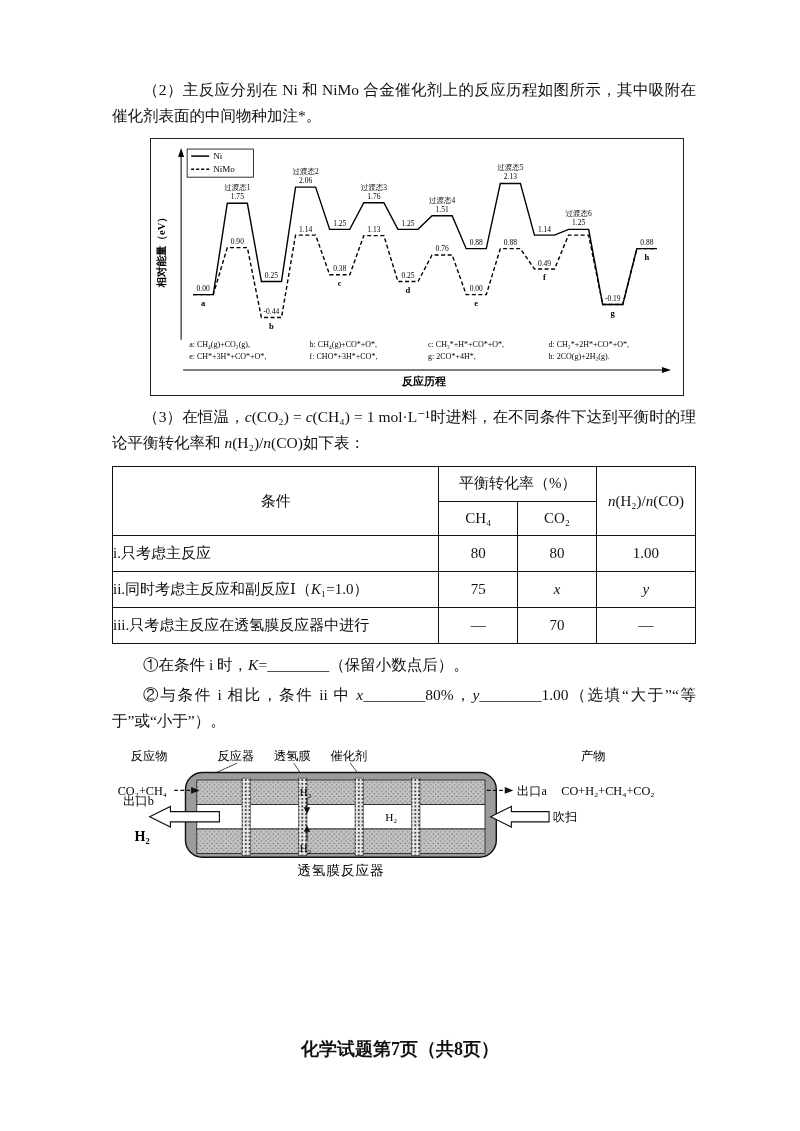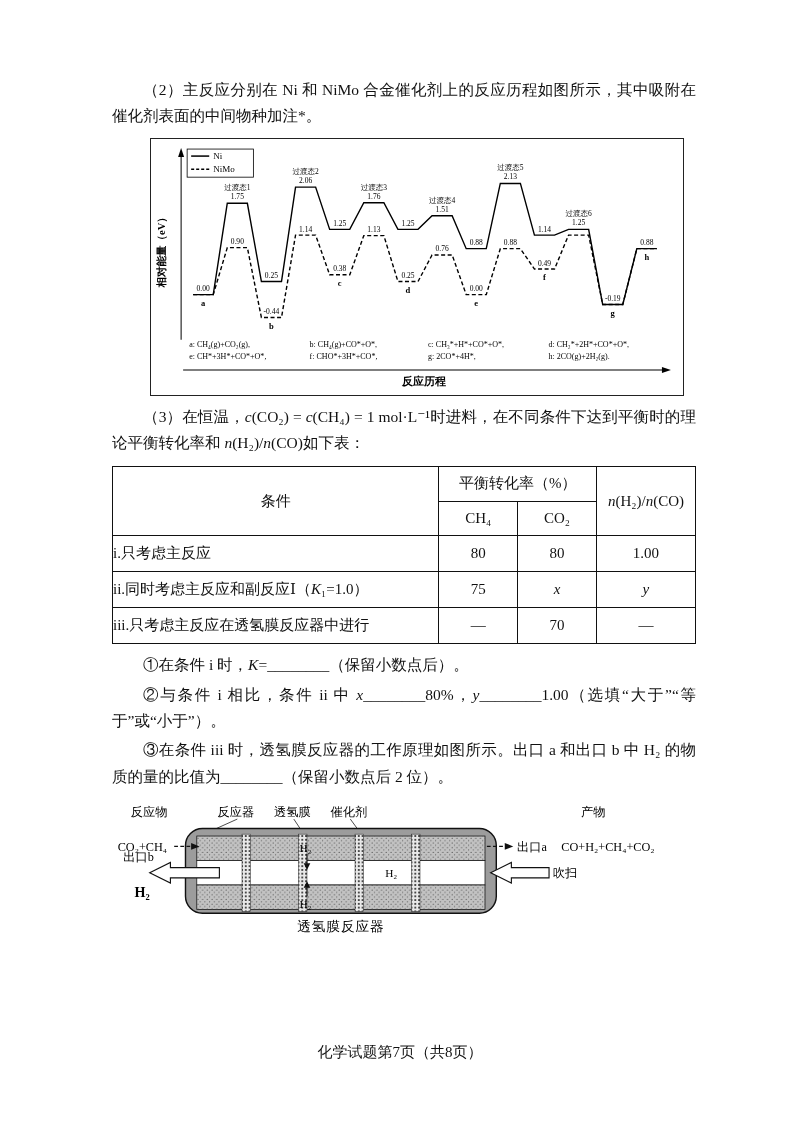--- a/index.html
+++ b/index.html
@@ -21,21 +21,21 @@
   table.data th.w-cond { width:56%; }
   table.data th.w-gas { width:13.5%; }
   .reactor-wrap { margin-top:14px; width:584px; }
   .reactor-wrap svg { display:block; width:100%; height:auto; }
   .rl { font-size:13px; }
   .rt { font-size:13px; }
   .rt2 { font-size:12px; }
   .rb { font-size:15px; font-weight:bold; }
   .rcap { font-size:14.5px; letter-spacing:1px; }
   .ln { stroke:#111; stroke-width:0.8; }
-  .footer { position:absolute; left:0; right:0; bottom:66px; text-align:center; font-size:15px; }
+  .footer { position:absolute; left:0; right:0; bottom:66px; text-align:center; font-size:18px;font-weight:bold; }
 </style>
 </head>
 <body>
 
 <div class="content">
 
   <p class="para">（2）主反应分别在 Ni 和 NiMo 合金催化剂上的反应历程如图所示，其中吸附在催化剂表面的中间物种加注*。</p>
 
   <div class="figure-box">
     <svg id="energy-chart" viewBox="0 0 530 255" width="532" height="256">
@@ -133,21 +133,20 @@
           <td class="cond"><span>iii.只考虑主反应在透氢膜反应器中进行</span></td>
           <td><span>—</span></td>
           <td><span>70</span></td>
           <td><span>—</span></td>
         </tr>
       </tbody>
     </table>
 
   <p class="para"><span>①在条件 i 时，</span><span class="it">K</span><span>=________（保留小数点后）。</span></p>
   <p class="para"><span>②与条件 i 相比，条件 ii 中 </span><span class="it">x</span><span>________80%，</span><span class="it">y</span><span>________1.00（选填“大于”“等于”或“小于”）。</span></p>
-  <p class="para"><span>③在条件 iii 时，透氢膜反应器的工作原理如图所示。出口 a 和出口 b 中 H₂ 的物质的量的比值为________（保留小数点后 2 位）。</span></p>
 
   <div class="reactor-wrap">
     <svg viewBox="0 0 620 140">
       <defs>
         <pattern id="speckle" width="5" height="5" patternUnits="userSpaceOnUse">
           <circle cx="1.2" cy="1.4" r="0.65" fill="#555"></circle>
           <circle cx="3.6" cy="3.8" r="0.65" fill="#555"></circle>
         </pattern>
         <pattern id="dots" width="4" height="4" patternUnits="userSpaceOnUse">
           <circle cx="2" cy="2" r="1" fill="#111"></circle>

